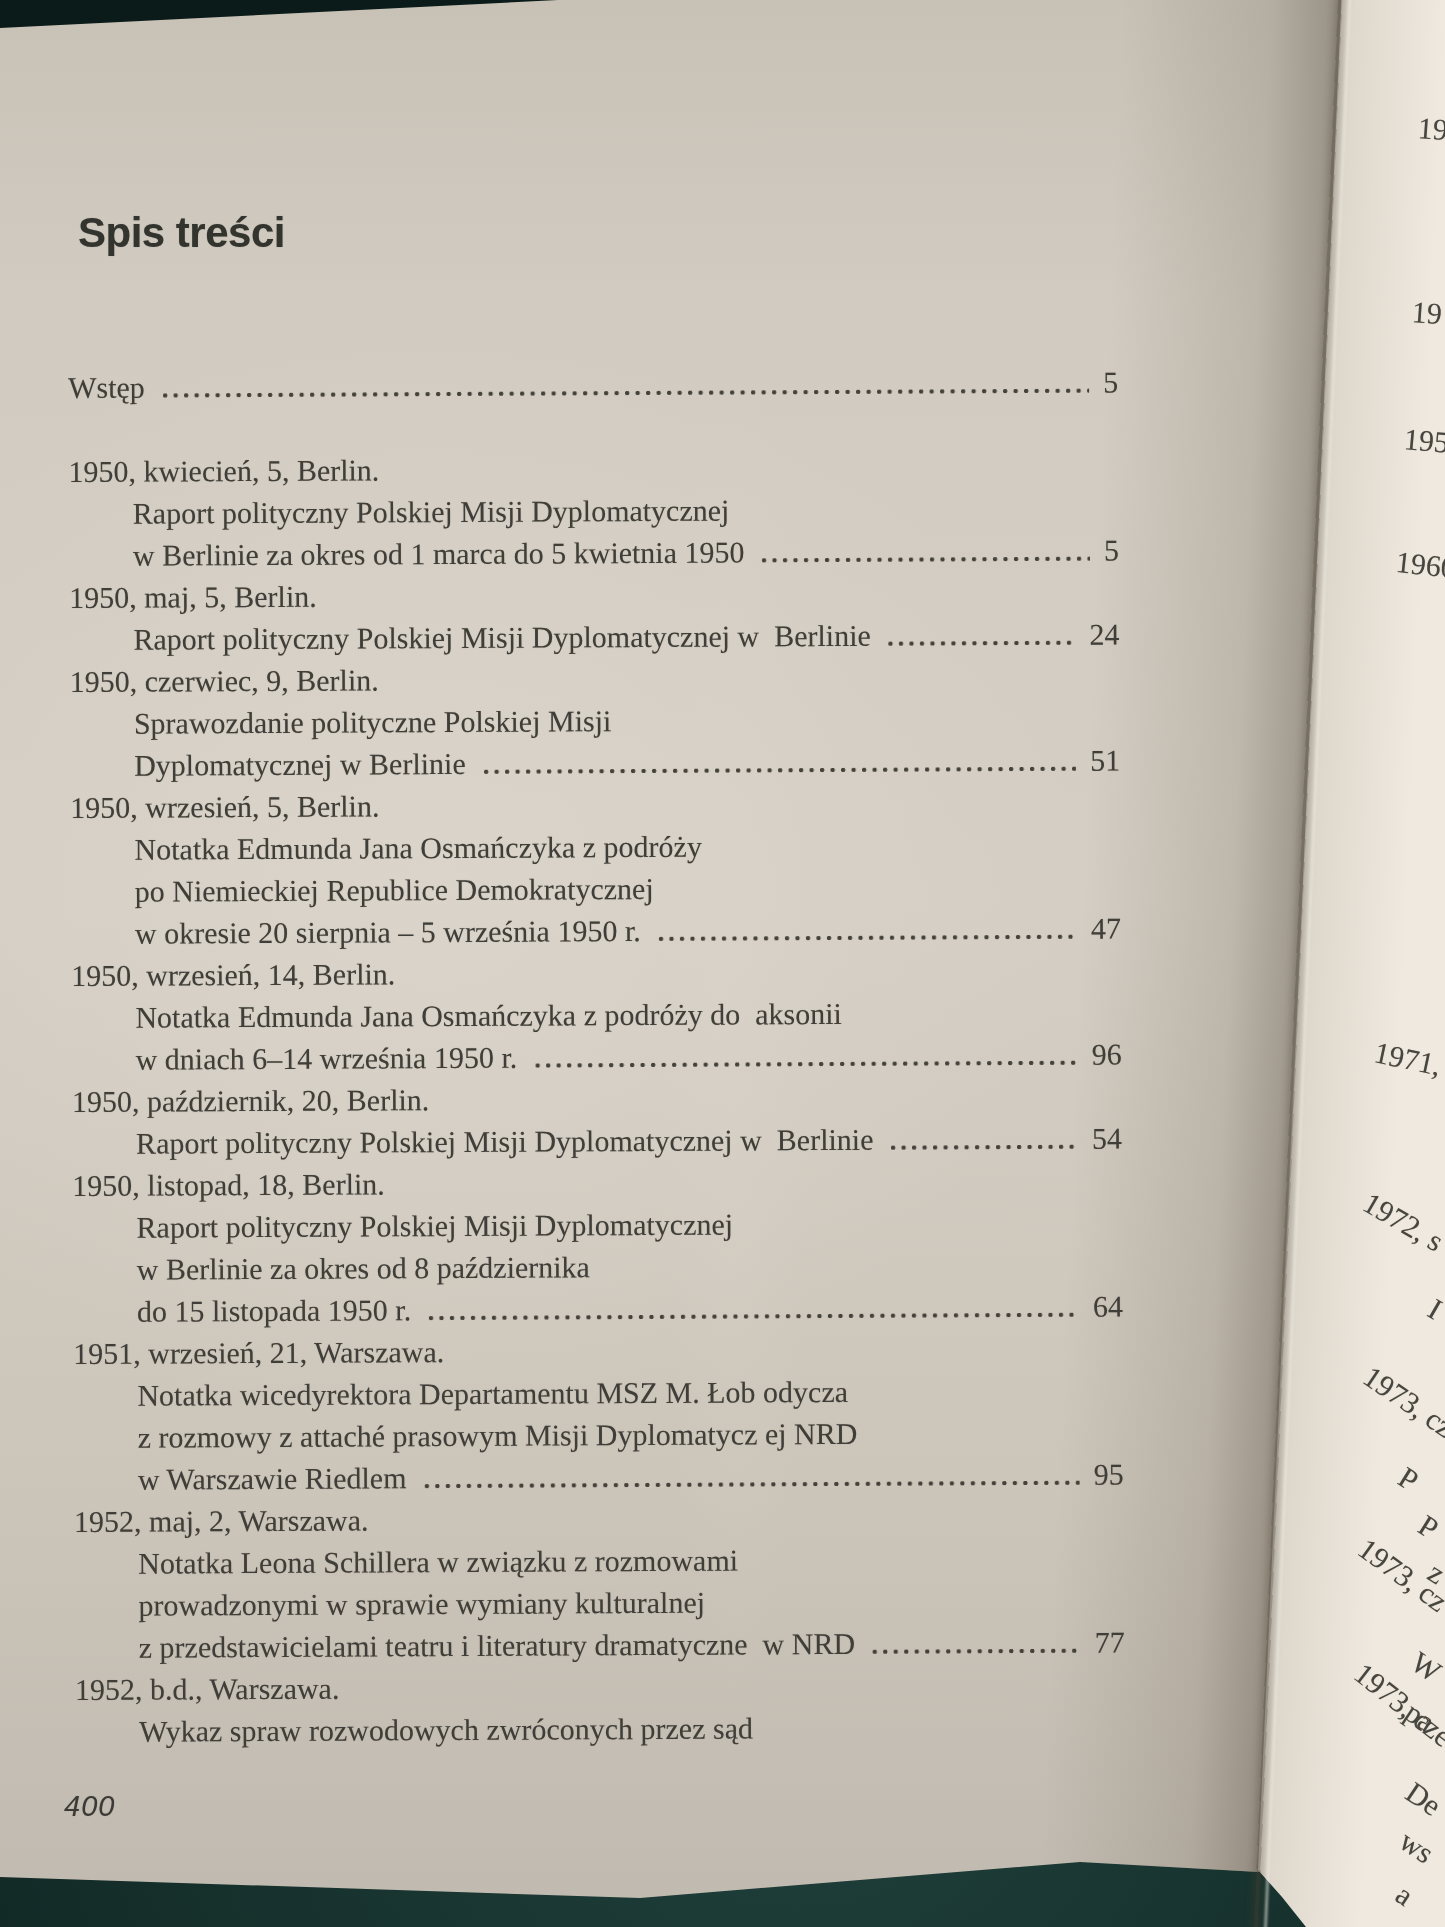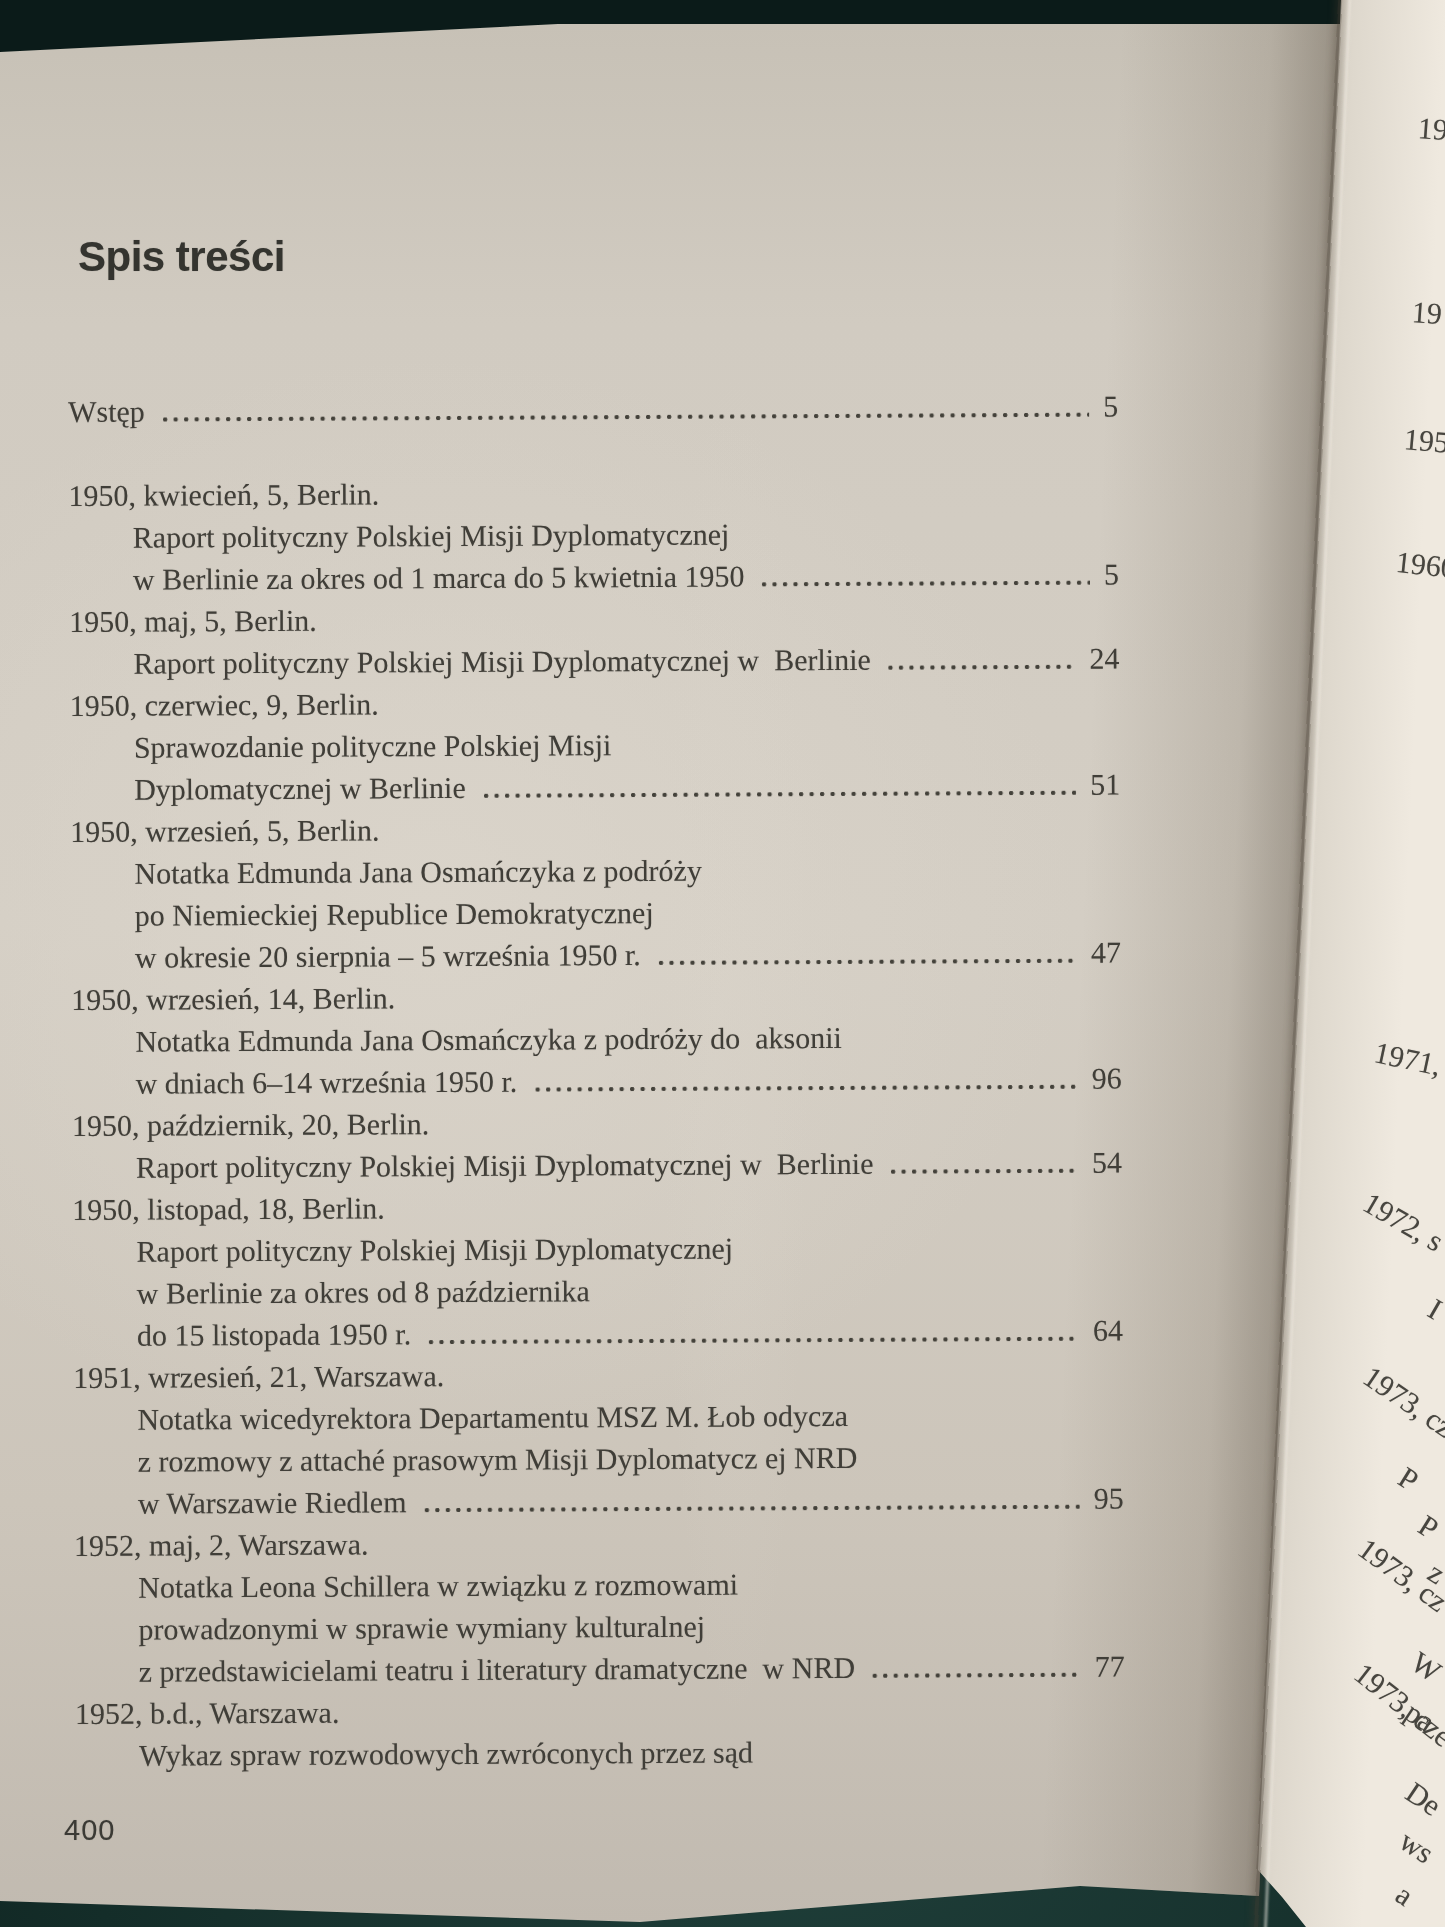--- a/index.html
+++ b/index.html
@@ -11,21 +11,20 @@
     font-family:"Liberation Serif", serif;
   }
   
   .left-page{
     position:absolute;inset:0;
     clip-path:polygon(0 28px,558px 0,1341px 0,1300px 940px,1259px 1872px,1080px 1862px,640px 1898px,0 1877px);
     background:
       linear-gradient(92.5deg, rgba(0,0,0,0) 1120px, rgba(105,94,78,.20) 1270px, rgba(78,68,54,.40) 1341px),
       radial-gradient(900px 760px at 430px 880px, rgba(219,213,203,.85), rgba(219,213,203,0) 72%),
       linear-gradient(180deg,#c7c1b6 0,#d1cbc1 300px,#d4cec4 900px,#ccc5ba 1480px,#c1bab0 1900px);
-    margin-top: 24px;
   }
   .sheen{
     position:absolute;left:660px;top:330px;width:150px;height:1380px;
     background:radial-gradient(ellipse at center, rgba(218,212,202,.28), rgba(218,212,202,0) 70%);
     pointer-events:none;
   }
   .title{
     position:absolute;left:78px;top:212px;margin:0;
     font-family:"Liberation Sans", sans-serif;
     font-weight:700;font-size:42px;line-height:1;
@@ -48,20 +47,21 @@
     margin:0 14px 8px 16px;
     background-image:radial-gradient(circle at 4px 5px, rgba(60,58,51,.95) 1.9px, rgba(60,58,51,0) 2.5px);
     background-size:10.5px 10px;background-repeat:repeat-x;background-position:left center;
   }
   .pagenum{flex:0 0 auto;white-space:pre;}
   .folio{
     position:absolute;left:64px;top:1790px;
     font-family:"Liberation Sans", sans-serif;
     font-size:29px;color:#3b3a35;letter-spacing:1px;
     text-shadow:0 0 1px rgba(59,58,53,.3);
+    font-style:italic;
   }
   
   .right-page{
     position:absolute;inset:0;
     clip-path:polygon(1341px 0,1445px 0,1445px 1927px,1306px 1927px,1282px 1897px,1258px 1870px,1300px 940px);
     background:linear-gradient(92.5deg,#ece7dd 1230px,#c8c1b5 1292px,#ded8cd 1355px,#efe9df 1445px);
   }
   .fragment{
     position:absolute;font-size:30px;color:#47453f;white-space:pre;
     text-shadow:0 0 1px rgba(71,69,63,.3);

